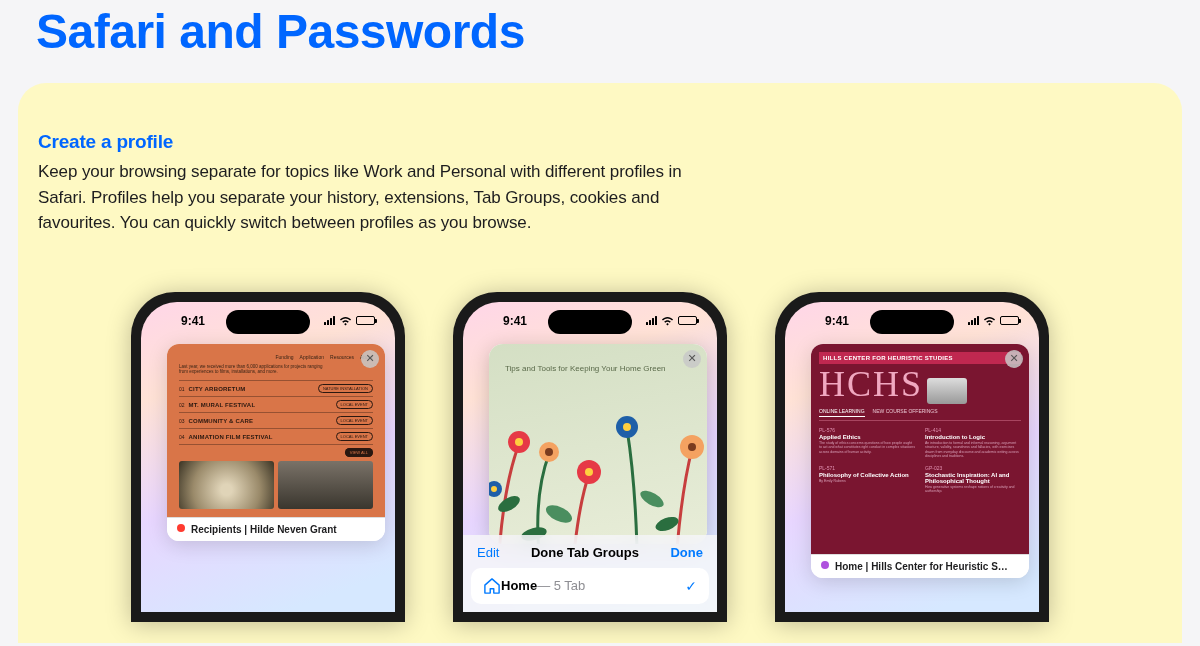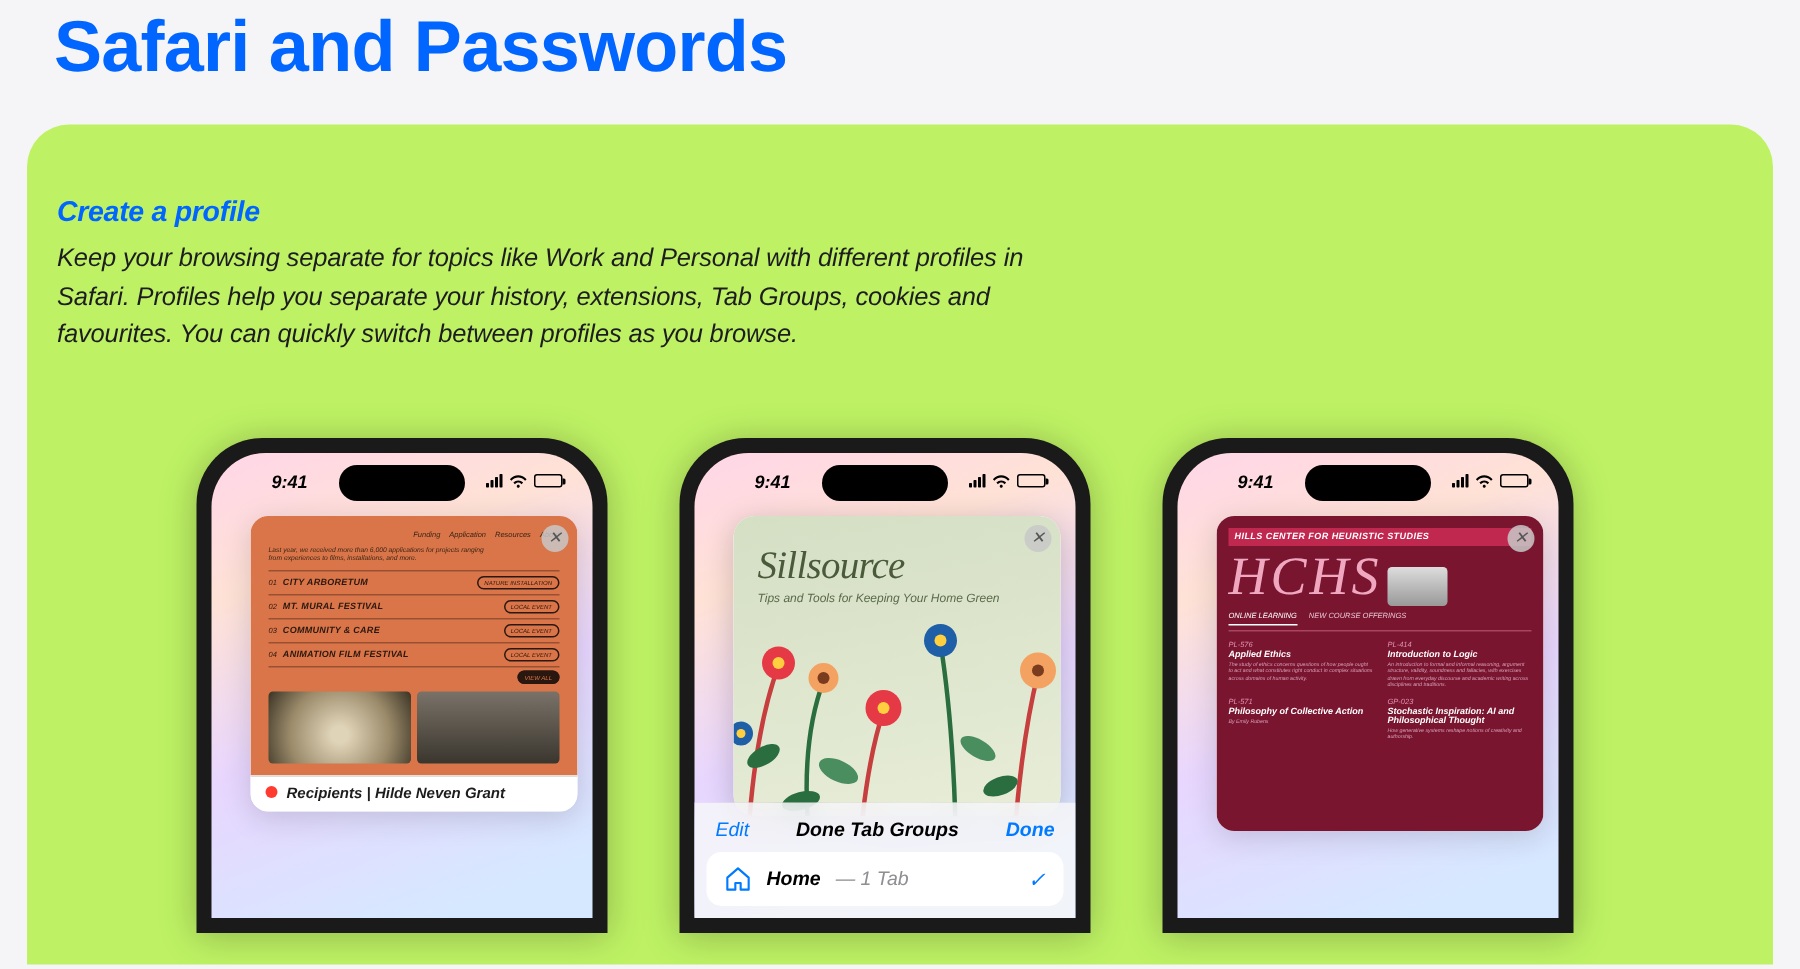--- a/index.html
+++ b/index.html
@@ -12,28 +12,27 @@
     position: relative;
   }
   .page-title {
     font-size: 48px;
     font-weight: 700;
     color: #0066ff;
     padding: 4px 0 0 36px;
     letter-spacing: -0.5px;
   }
   .content-card {
-    background: #bef264;
+    background: #fef9c3;
     border-radius: 28px 28px 0 0;
     margin: 24px 18px 0 18px;
     padding: 48px 40px 0 20px;
     height: 560px;
     position: relative;
     overflow: hidden;
-    font-style: italic;
   }
   .feature-heading {
     font-size: 19px;
     font-weight: 600;
     color: #0066ff;
     margin-bottom: 6px;
     letter-spacing: -0.2px;
   }
   .feature-body {
     font-size: 17px;
@@ -151,21 +150,21 @@
   .sill-bg { background: linear-gradient(170deg,#d4dfc4 0%, #e8edd8 100%); height:100%; padding:18px 16px; position:relative; overflow:hidden;}
   .sill-title { font-family: Georgia, 'Times New Roman', serif; font-size:26px; color:#4a5a3a; letter-spacing:-0.5px; }
   .sill-sub { font-size:8px; color:#5a6a4a; margin-top:2px; line-height:1.2; }
   .flower { position:absolute; }
 
   .groups-bar { position:absolute; bottom:0; left:0; right:0; background:#f7f7f9cc; backdrop-filter: blur(10px);}
   .groups-header { display:flex; justify-content:space-between; align-items:center; padding:10px 14px 8px; font-size:13px;}
   .groups-edit { color:#007aff; font-weight:400; }
   .groups-title { font-weight:600; color:#000; font-size:13px;}
   .groups-done { color:#007aff; font-weight:600; }
-  .groups-row { background:#fff; margin:0 8px 8px 8px; border-radius:10px; padding:10px 12px; display:flex; align-items:center; gap:10px; font-size:13px;}
+  .groups-row { background:#fff; margin:0 8px 8px 8px; border-radius:10px; padding:10px 12px; display:flex; align-items:center; font-size:13px;}
   .home-icon-svg { width:18px; height:16px; }
   .groups-row .home-label { font-weight:600; color:#000; }
   .groups-row .home-count { color:#8e8e93; font-weight:400; }
   .groups-row .check { margin-left:auto; color:#007aff; font-size:14px;}
   .pin-icon { position:absolute; top:8px; right:26px; width:14px; height:14px; background:#bbb; border-radius:50%; display:flex; align-items:center; justify-content:center; font-size:8px; color:#fff;}
 
   
   .hchs-content { background:#7a1530; color:#e8c4d0; padding:8px 8px 10px 8px; font-size:5px; min-height:210px;}
   .hchs-banner { background:#c02850; color:#fff; font-size:6px; font-weight:700; padding:3px 4px; letter-spacing:0.3px;}
   .hchs-logo { font-family: Georgia, serif; font-size:36px; font-weight:300; color:#f0a8c0; letter-spacing:2px; line-height:1; margin:2px 0;}
@@ -278,21 +277,20 @@
                 <path d="M7 9.5c.6 0 1.1-.5 1.1-1.1S7.6 7.3 7 7.3s-1.1.5-1.1 1.1S6.4 9.5 7 9.5zM3.5 5.8l1.1 1.1C5.3 6.2 6.1 5.8 7 5.8s1.7.4 2.4 1.1l1.1-1.1C9.5 4.8 8.3 4.2 7 4.2S4.5 4.8 3.5 5.8zM1 3.3l1.1 1.1C3.5 3 5.2 2.2 7 2.2s3.5.8 4.9 2.2L13 3.3C11.3 1.6 9.2.6 7 .6S2.7 1.6 1 3.3z" fill="#000"></path>
               </svg>
             <span class="batt"><span class="batt-fill"></span></span>
           </span>
         </div>
 
         <div class="sill-card">
           <div class="pin-icon">📌</div>
           <div class="close-btn">✕</div>
           <div class="sill-bg">
-            <div class="sill-title">Sillsource</div>
             <div class="sill-sub">Tips and Tools for Keeping Your Home Green</div>
 
             <svg class="flower" style="bottom:-10px;left:-10px;" width="140" height="150" viewBox="0 0 140 150">
               <path d="M20 150 Q 25 80 40 40" stroke="#c73e3e" stroke-width="3" fill="none"></path>
               <path d="M60 150 Q 55 90 70 50" stroke="#2a6e3f" stroke-width="3" fill="none"></path>
               <path d="M95 150 Q 100 100 110 70" stroke="#c73e3e" stroke-width="3" fill="none"></path>
               <circle cx="40" cy="38" r="11" fill="#e63946"></circle>
                 <circle cx="40" cy="38" r="4" fill="#ffcf3f"></circle>
               <circle cx="70" cy="48" r="10" fill="#f4a261"></circle>
                 <circle cx="70" cy="48" r="4" fill="#7a3b1e"></circle>
@@ -321,21 +319,21 @@
           <div class="groups-header">
             <span class="groups-edit">Edit</span>
             <span class="groups-title">Done Tab Groups</span>
             <span class="groups-done">Done</span>
           </div>
           <div class="groups-row">
             <svg class="home-icon-svg" viewBox="0 0 20 18">
                 <path d="M10 1 L18 8 V17 H12 V12 H8 V17 H2 V8 Z" fill="none" stroke="#007aff" stroke-width="1.6" stroke-linejoin="round"></path>
               </svg>
             <span class="home-label">Home</span>
-            <span class="home-count">— 1 Tab</span>
+            <span class="home-count">— 5 Tab</span>
             <span class="check">✓</span>
           </div>
         </div>
       </div>
     </div>
 
     <div class="phone">
       <div class="phone-screen">
         <div class="notch"></div>
         <div class="status-bar">
@@ -382,18 +380,22 @@
                   <div class="hchs-cell-title">Philosophy of Collective Action</div>
                   <div class="hchs-cell-body">By Emily Rubens</div>
                 </div>
               <div>
                   <div class="hchs-cell-code">GP-023</div>
                   <div class="hchs-cell-title">Stochastic Inspiration: AI and Philosophical Thought</div>
                   <div class="hchs-cell-body">How generative systems reshape notions of creativity and authorship.</div>
                 </div>
             </div>
           </div>
+          <div class="tab-label-bar">
+            <span class="dot purple"></span>
+            <span class="hchs-tab-label">Home | Hills Center for Heuristic S…</span>
+          </div>
         </div>
       </div>
     </div>
 
   </div>
 </div>
 
 </body></html>

